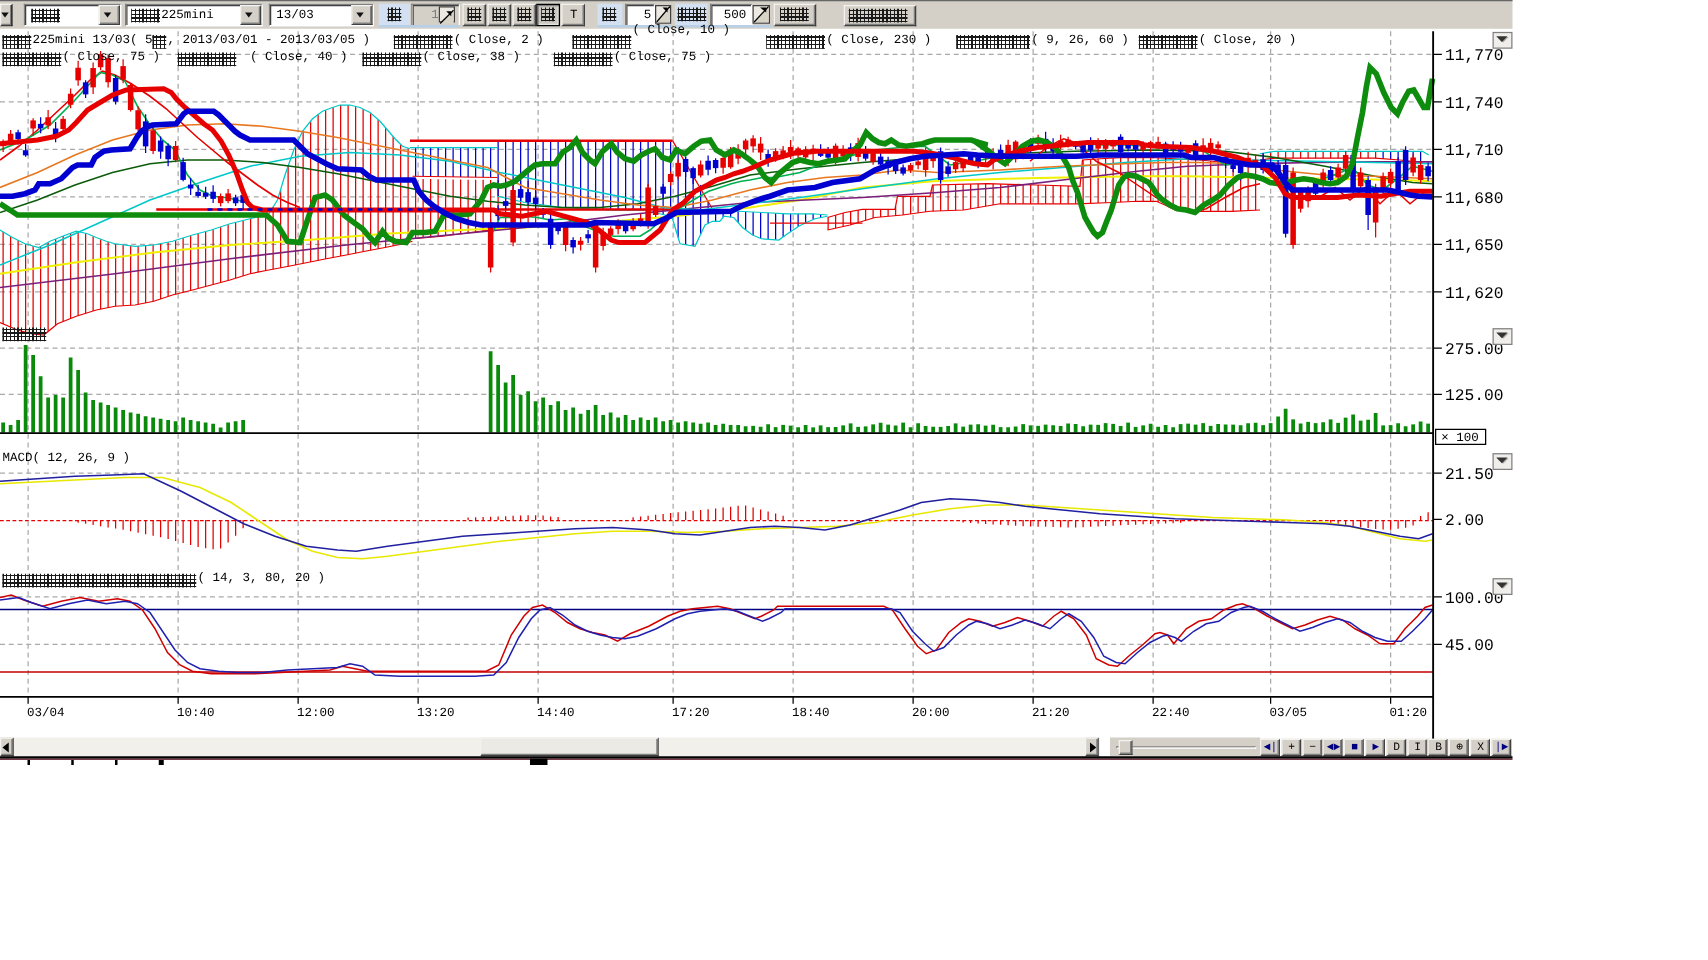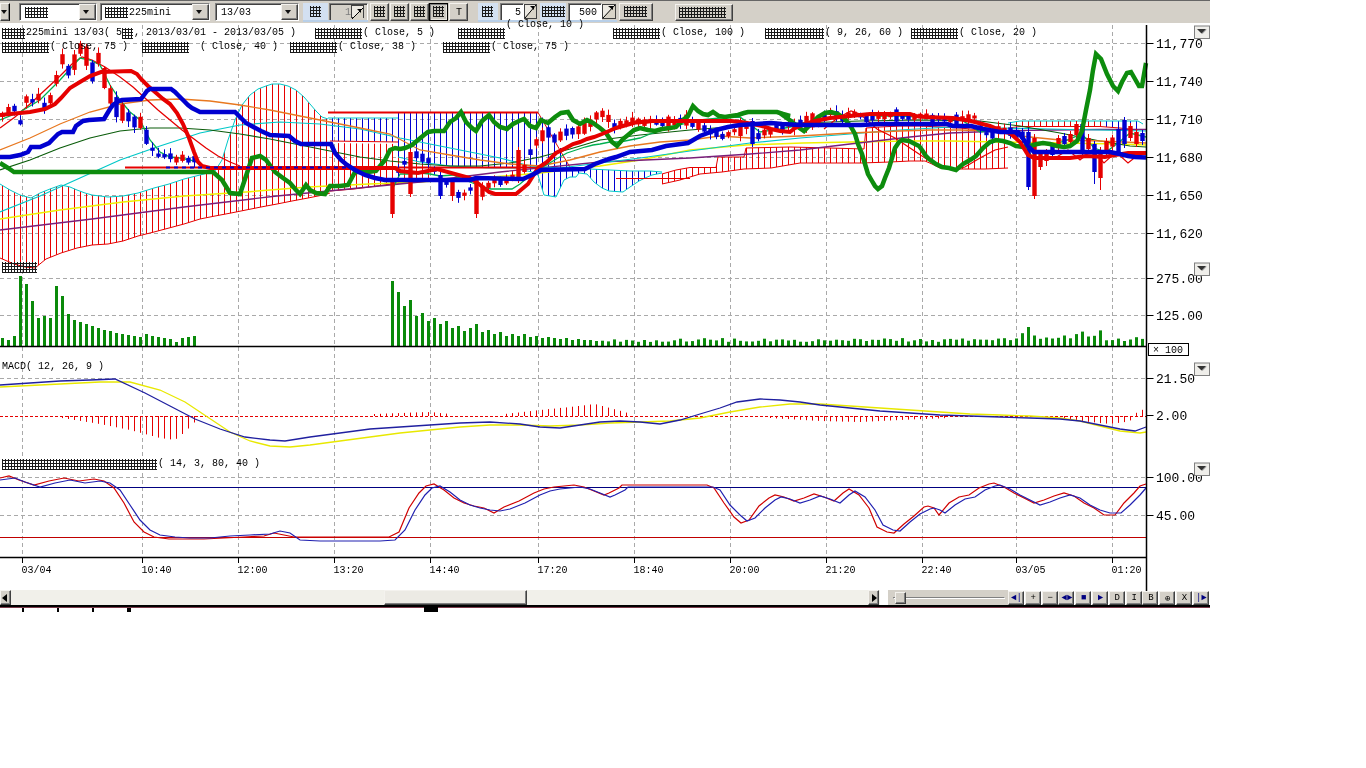--- a/index.html
+++ b/index.html
@@ -1028,40 +1028,40 @@
     <div class="btn" style="left:675px;top:4px;width:58px;height:17px"></div>
     <i class="k" style="left:679px;top:7px;width:47px;height:11px"></i>
     <div style="position:absolute;left:303px;top:20px;width:65px;height:2px;background:#b8cfe8"></div>
     <div style="position:absolute;left:478px;top:20px;width:59px;height:2px;background:#b8cfe8"></div>
     <div style="position:absolute;left:540px;top:20px;width:77px;height:2px;background:#b8cfe8"></div>
     <i class="k" style="left:2px;top:28px;width:23px;height:11px"></i>
     <div class="txt" style="left:26px;top:27px">225mini 13/03( 5</div>
     <i class="k" style="left:122px;top:28px;width:11px;height:11px"></i>
     <div class="txt" style="left:134px;top:27px">, 2013/03/01 - 2013/03/05 )</div>
     <i class="k" style="left:315px;top:28px;width:47px;height:11px"></i>
-    <div class="txt" style="left:363px;top:27px">( Close, 5 )</div>
+    <div class="txt" style="left:363px;top:27px">( Close, 2 )</div>
     <i class="k" style="left:458px;top:28px;width:47px;height:11px"></i>
     <div class="txt" style="left:506px;top:19px">( Close, 10 )</div>
     <i class="k" style="left:613px;top:28px;width:47px;height:11px"></i>
-    <div class="txt" style="left:661px;top:27px">( Close, 100 )</div>
+    <div class="txt" style="left:661px;top:27px">( Close, 230 )</div>
     <i class="k" style="left:765px;top:28px;width:59px;height:11px"></i>
     <div class="txt" style="left:825px;top:27px">( 9, 26, 60 )</div>
     <i class="k" style="left:911px;top:28px;width:47px;height:11px"></i>
     <div class="txt" style="left:959px;top:27px">( Close, 20 )</div>
     <i class="k" style="left:2px;top:42px;width:47px;height:11px"></i>
     <div class="txt" style="left:50px;top:41px">( Close, 75 )</div>
     <i class="k" style="left:142px;top:42px;width:47px;height:11px"></i>
     <div class="txt" style="left:200px;top:41px">( Close, 40 )</div>
     <i class="k" style="left:290px;top:42px;width:47px;height:11px"></i>
     <div class="txt" style="left:338px;top:41px">( Close, 38 )</div>
     <i class="k" style="left:443px;top:42px;width:47px;height:11px"></i>
     <div class="txt" style="left:491px;top:41px">( Close, 75 )</div>
     <i class="k" style="left:2px;top:262px;width:35px;height:11px"></i>
     <i class="k" style="left:2px;top:459px;width:155px;height:11px"></i>
-    <div class="txt" style="left:158px;top:458px">( 14, 3, 80, 40 )</div>
+    <div class="txt" style="left:158px;top:458px">( 14, 3, 80, 20 )</div>
     <div class="sb" style="left:0;top:590px;width:880px"></div>
     <div class="btn" style="left:0;top:590px;width:11px;height:15px"></div>
     <div style="position:absolute;left:2px;top:594px;width:0;height:0;border-top:4px solid transparent;border-bottom:4px solid transparent;border-right:5px solid #000"></div>
     <div class="btn" style="left:384px;top:590px;width:143px;height:15px;background:#eceae4"></div>
     <div class="btn" style="left:868px;top:590px;width:11px;height:15px"></div>
     <div style="position:absolute;left:872px;top:594px;width:0;height:0;border-top:4px solid transparent;border-bottom:4px solid transparent;border-left:5px solid #000"></div>
     <div style="position:absolute;left:888px;top:590px;width:120px;height:15px;background:#d4d0c8"></div>
     <div style="position:absolute;left:893px;top:597px;width:112px;height:2px;border:1px solid #808080;border-bottom-color:#fff;border-right-color:#fff"></div>
     <div class="btn" style="left:895px;top:592px;width:11px;height:12px"></div>
     <div class="btn" style="left:1008px;top:591px;width:16px;height:14px"></div>

